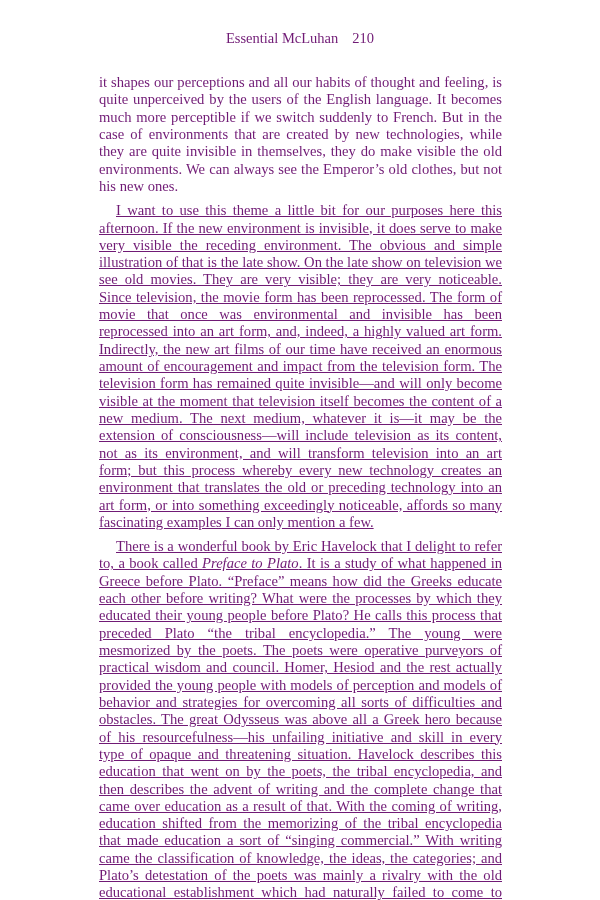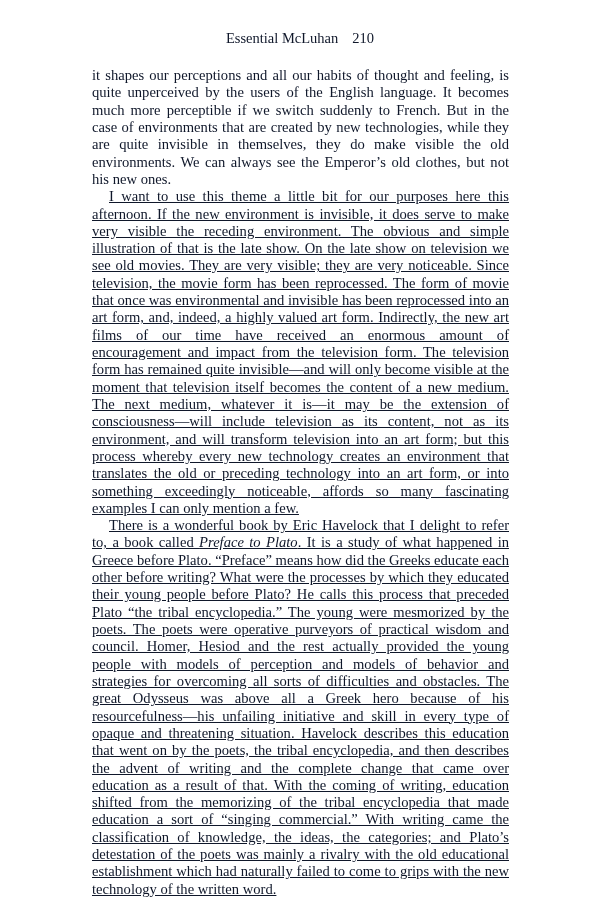--- a/index.html
+++ b/index.html
@@ -1,32 +1,32 @@
 <!DOCTYPE html>
 <html><head>
 <meta charset="utf-8">
 <style>
   html, body { margin: 0; padding: 0; background: #ffffff; }
   body { width: 600px; height: 900px; position: relative; overflow: hidden; }
   .page {
     position: absolute; left: 0; top: 0; width: 600px; height: 900px;
-    background: #ffffff; color: #0f172a;
+    background: #ffffff; color: #701a75;
     font-family: "Liberation Serif", "DejaVu Serif", serif;
   }
   .running-head {
     position: absolute; top: 29px; left: 0; width: 600px;
     text-align: center; font-size: 14.5px; line-height: 18px;
   }
   .running-head .pg { margin-left: 14px; }
   .body-text {
     position: absolute; left: 92px; top: 67px; width: 417px;
     font-size: 14.6px; line-height: 17.32px; text-align: justify;
     hyphens: none;
   }
-  .body-text p { margin: 0; }
+  .body-text p { margin: 7px; }
   .body-text p.indent { text-indent: 17px; text-decoration: underline; }
   .body-text em { font-style: italic; }
 </style>
 </head>
 <body>
 
 <div class="page">
   <div class="running-head">
     <span>Essential McLuhan</span><span class="pg">210</span>
   </div>

